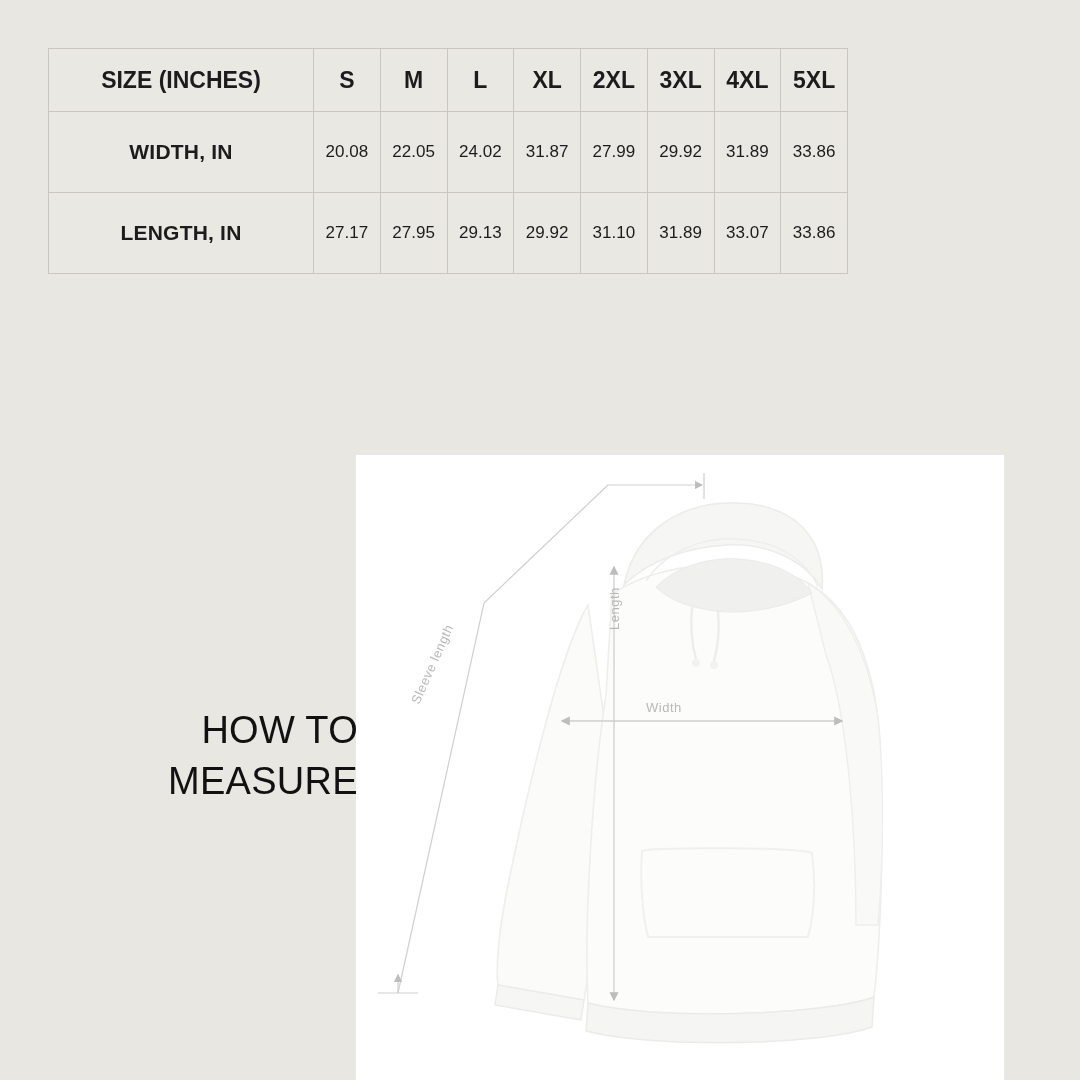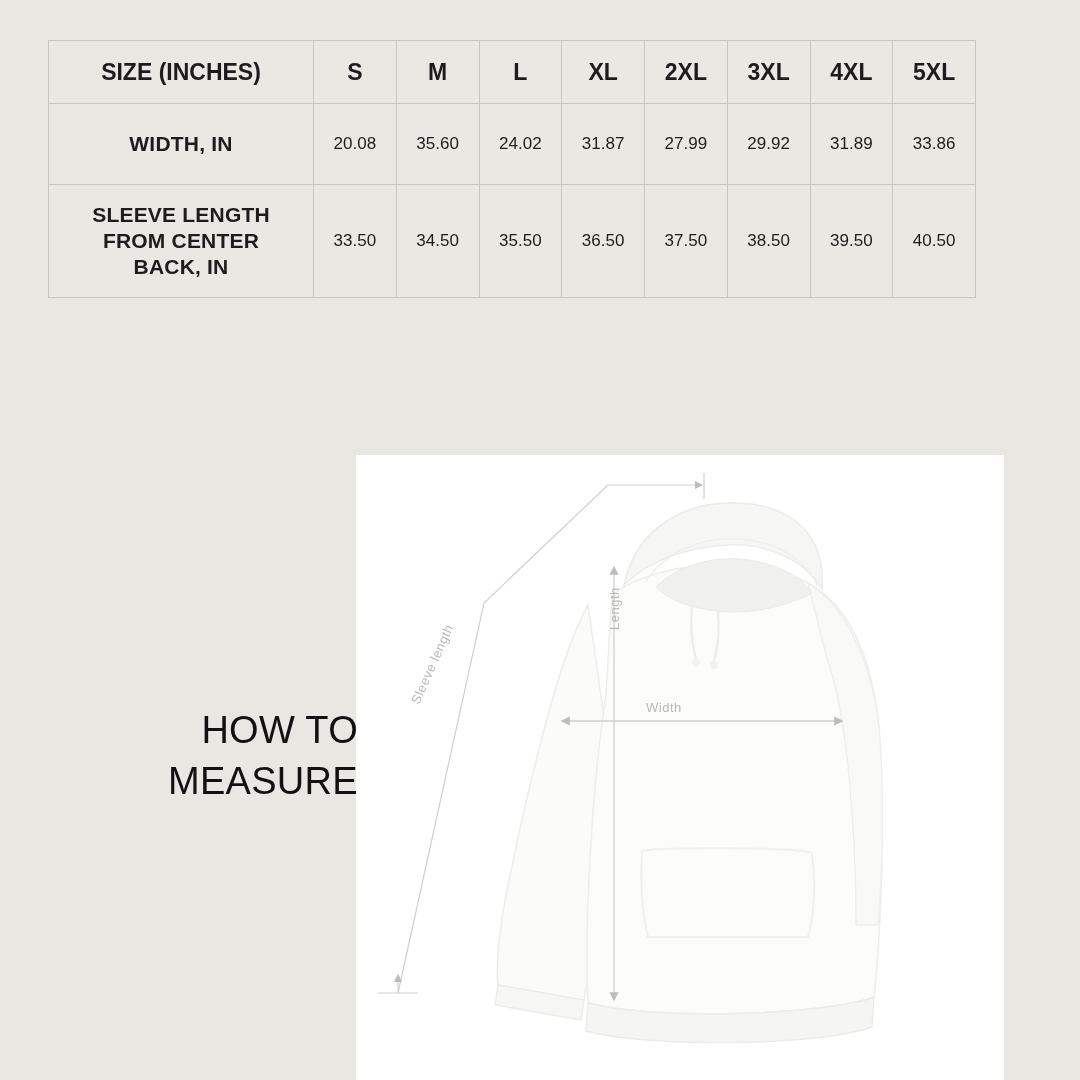--- a/index.html
+++ b/index.html
@@ -12,22 +12,22 @@
     background: #e9e7e2;
     font-family: "Liberation Sans", sans-serif;
     overflow: hidden;
     position: relative;
   }
 
   
   .table-wrap {
     position: absolute;
     left: 48px;
-    top: 40px;
-    width: 928px;
+    top: 48px;
+    width: 800px;
   }
   table.size-table {
     border-collapse: collapse;
     width: 100%;
     table-layout: fixed;
     background: #eae8e3;
   }
   table.size-table td, table.size-table th {
     border: 1px solid #c9c6bf;
     text-align: center;
@@ -123,38 +123,38 @@
         <th>2XL</th>
         <th>3XL</th>
         <th>4XL</th>
         <th>5XL</th>
       </tr>
     </thead>
     <tbody>
       <tr class="r-width">
         <td class="row-label">WIDTH, IN</td>
         <td class="cell-val">20.08</td>
-        <td class="cell-val">35.60</td>
+        <td class="cell-val">22.05</td>
         <td class="cell-val">24.02</td>
         <td class="cell-val">31.87</td>
         <td class="cell-val">27.99</td>
         <td class="cell-val">29.92</td>
         <td class="cell-val">31.89</td>
         <td class="cell-val">33.86</td>
       </tr>
-      <tr class="r-sleeve">
-        <td class="row-label">SLEEVE LENGTH FROM CENTER BACK, IN</td>
-        <td class="cell-val">33.50</td>
-        <td class="cell-val">34.50</td>
-        <td class="cell-val">35.50</td>
-        <td class="cell-val">36.50</td>
-        <td class="cell-val">37.50</td>
-        <td class="cell-val">38.50</td>
-        <td class="cell-val">39.50</td>
-        <td class="cell-val">40.50</td>
+      <tr class="r-length">
+        <td class="row-label">LENGTH, IN</td>
+        <td class="cell-val">27.17</td>
+        <td class="cell-val">27.95</td>
+        <td class="cell-val">29.13</td>
+        <td class="cell-val">29.92</td>
+        <td class="cell-val">31.10</td>
+        <td class="cell-val">31.89</td>
+        <td class="cell-val">33.07</td>
+        <td class="cell-val">33.86</td>
       </tr>
     </tbody>
   </table>
 </div>
 
 <div class="how-title">HOW TO MEASURE</div>
 
 <div class="photo">
   <svg class="hoodie-svg" width="648" height="600" viewBox="0 0 648 600">
     <defs>

